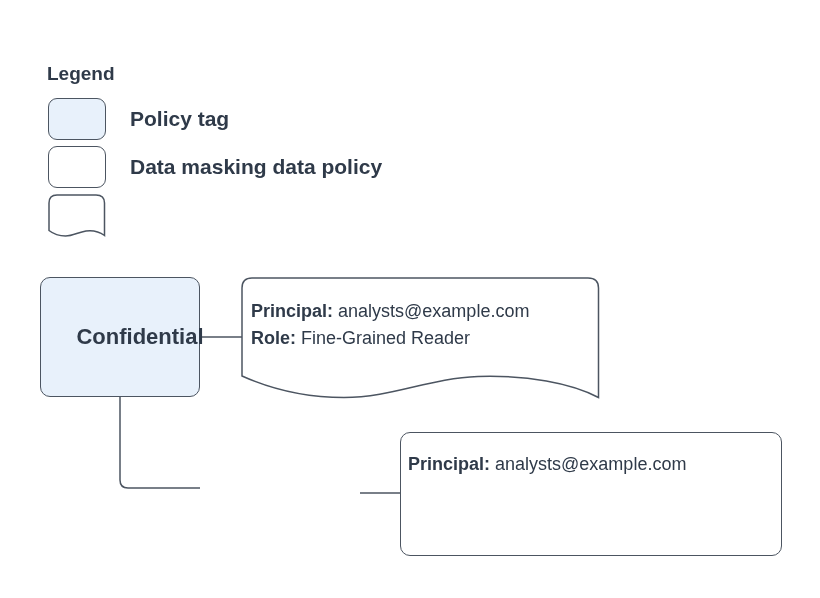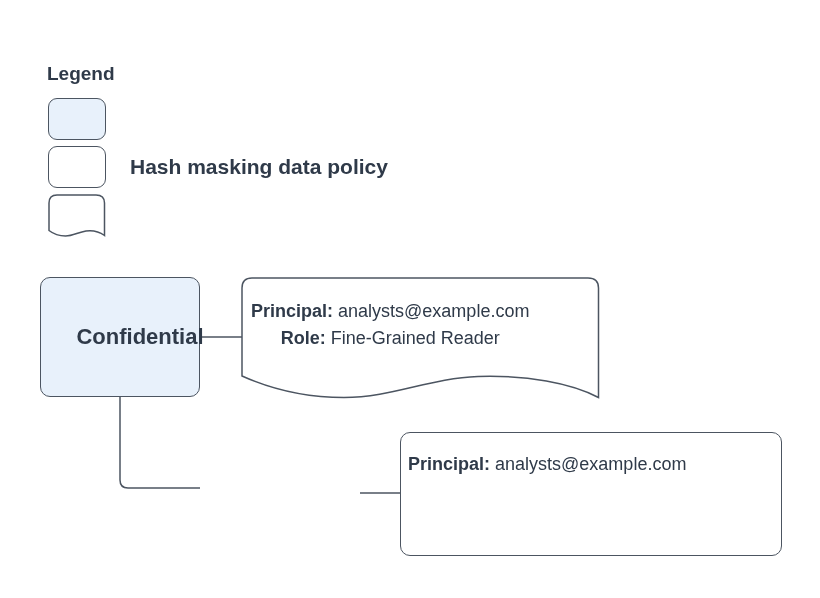--- a/index.html
+++ b/index.html
@@ -4,21 +4,21 @@
 <style>
   html,body{margin:0;padding:0;}
   body{
     width:820px;height:598px;
     background:#ffffff;
     font-family:"Liberation Sans",sans-serif;
     position:relative;
     overflow:hidden;
     color:#2f3a49;
   }
-  .stage{position:absolute;left:0;top:0;width:700px;height:598px;text-align:center;}
+  .stage{position:absolute;left:0;top:0;width:700px;height:598px;}
 
   
   .legend-title{
     position:absolute;left:47px;top:63px;
     font-size:19px;font-weight:700;color:#2f3a49;
   }
   .swatch{
     position:absolute;left:48px;width:58px;height:42px;
     box-sizing:border-box;border:1.5px solid #4c5561;border-radius:9px;
     background:#ffffff;
@@ -58,23 +58,24 @@
   .shape-outline{stroke:#4c5561;stroke-width:1.5;fill:#ffffff;}
 </style>
 </head>
 <body>
 
 <div class="stage">
 
   <div class="legend-title">Legend</div>
 
   <div class="swatch tagfill" style="top:98px;"></div>
+  <div class="legend-label" style="top:98px;">Policy tag</div>
 
   <div class="swatch" style="top:146px;"></div>
-  <div class="legend-label" style="top:146px;">Hash masking data policy</div>
+  <div class="legend-label" style="top:146px;">Data masking data policy</div>
 
   <svg class="swatch-svg" style="top:194px;" width="58" height="46" viewBox="0 0 58 46">
     <path class="shape-outline" d="M 9 1 L 48 1 Q 56.5 1 56.5 9 L 56.5 41.5
          C 51 37.5 45 36 38 37
          C 30 38.2 25 42 17.5 42
          C 11.5 42 5.5 40 1 36.5
          L 1 9 Q 1 1 9 1 Z"></path>
   </svg>
 
   <svg class="connectors" width="820" height="598" viewBox="0 0 820 598">

